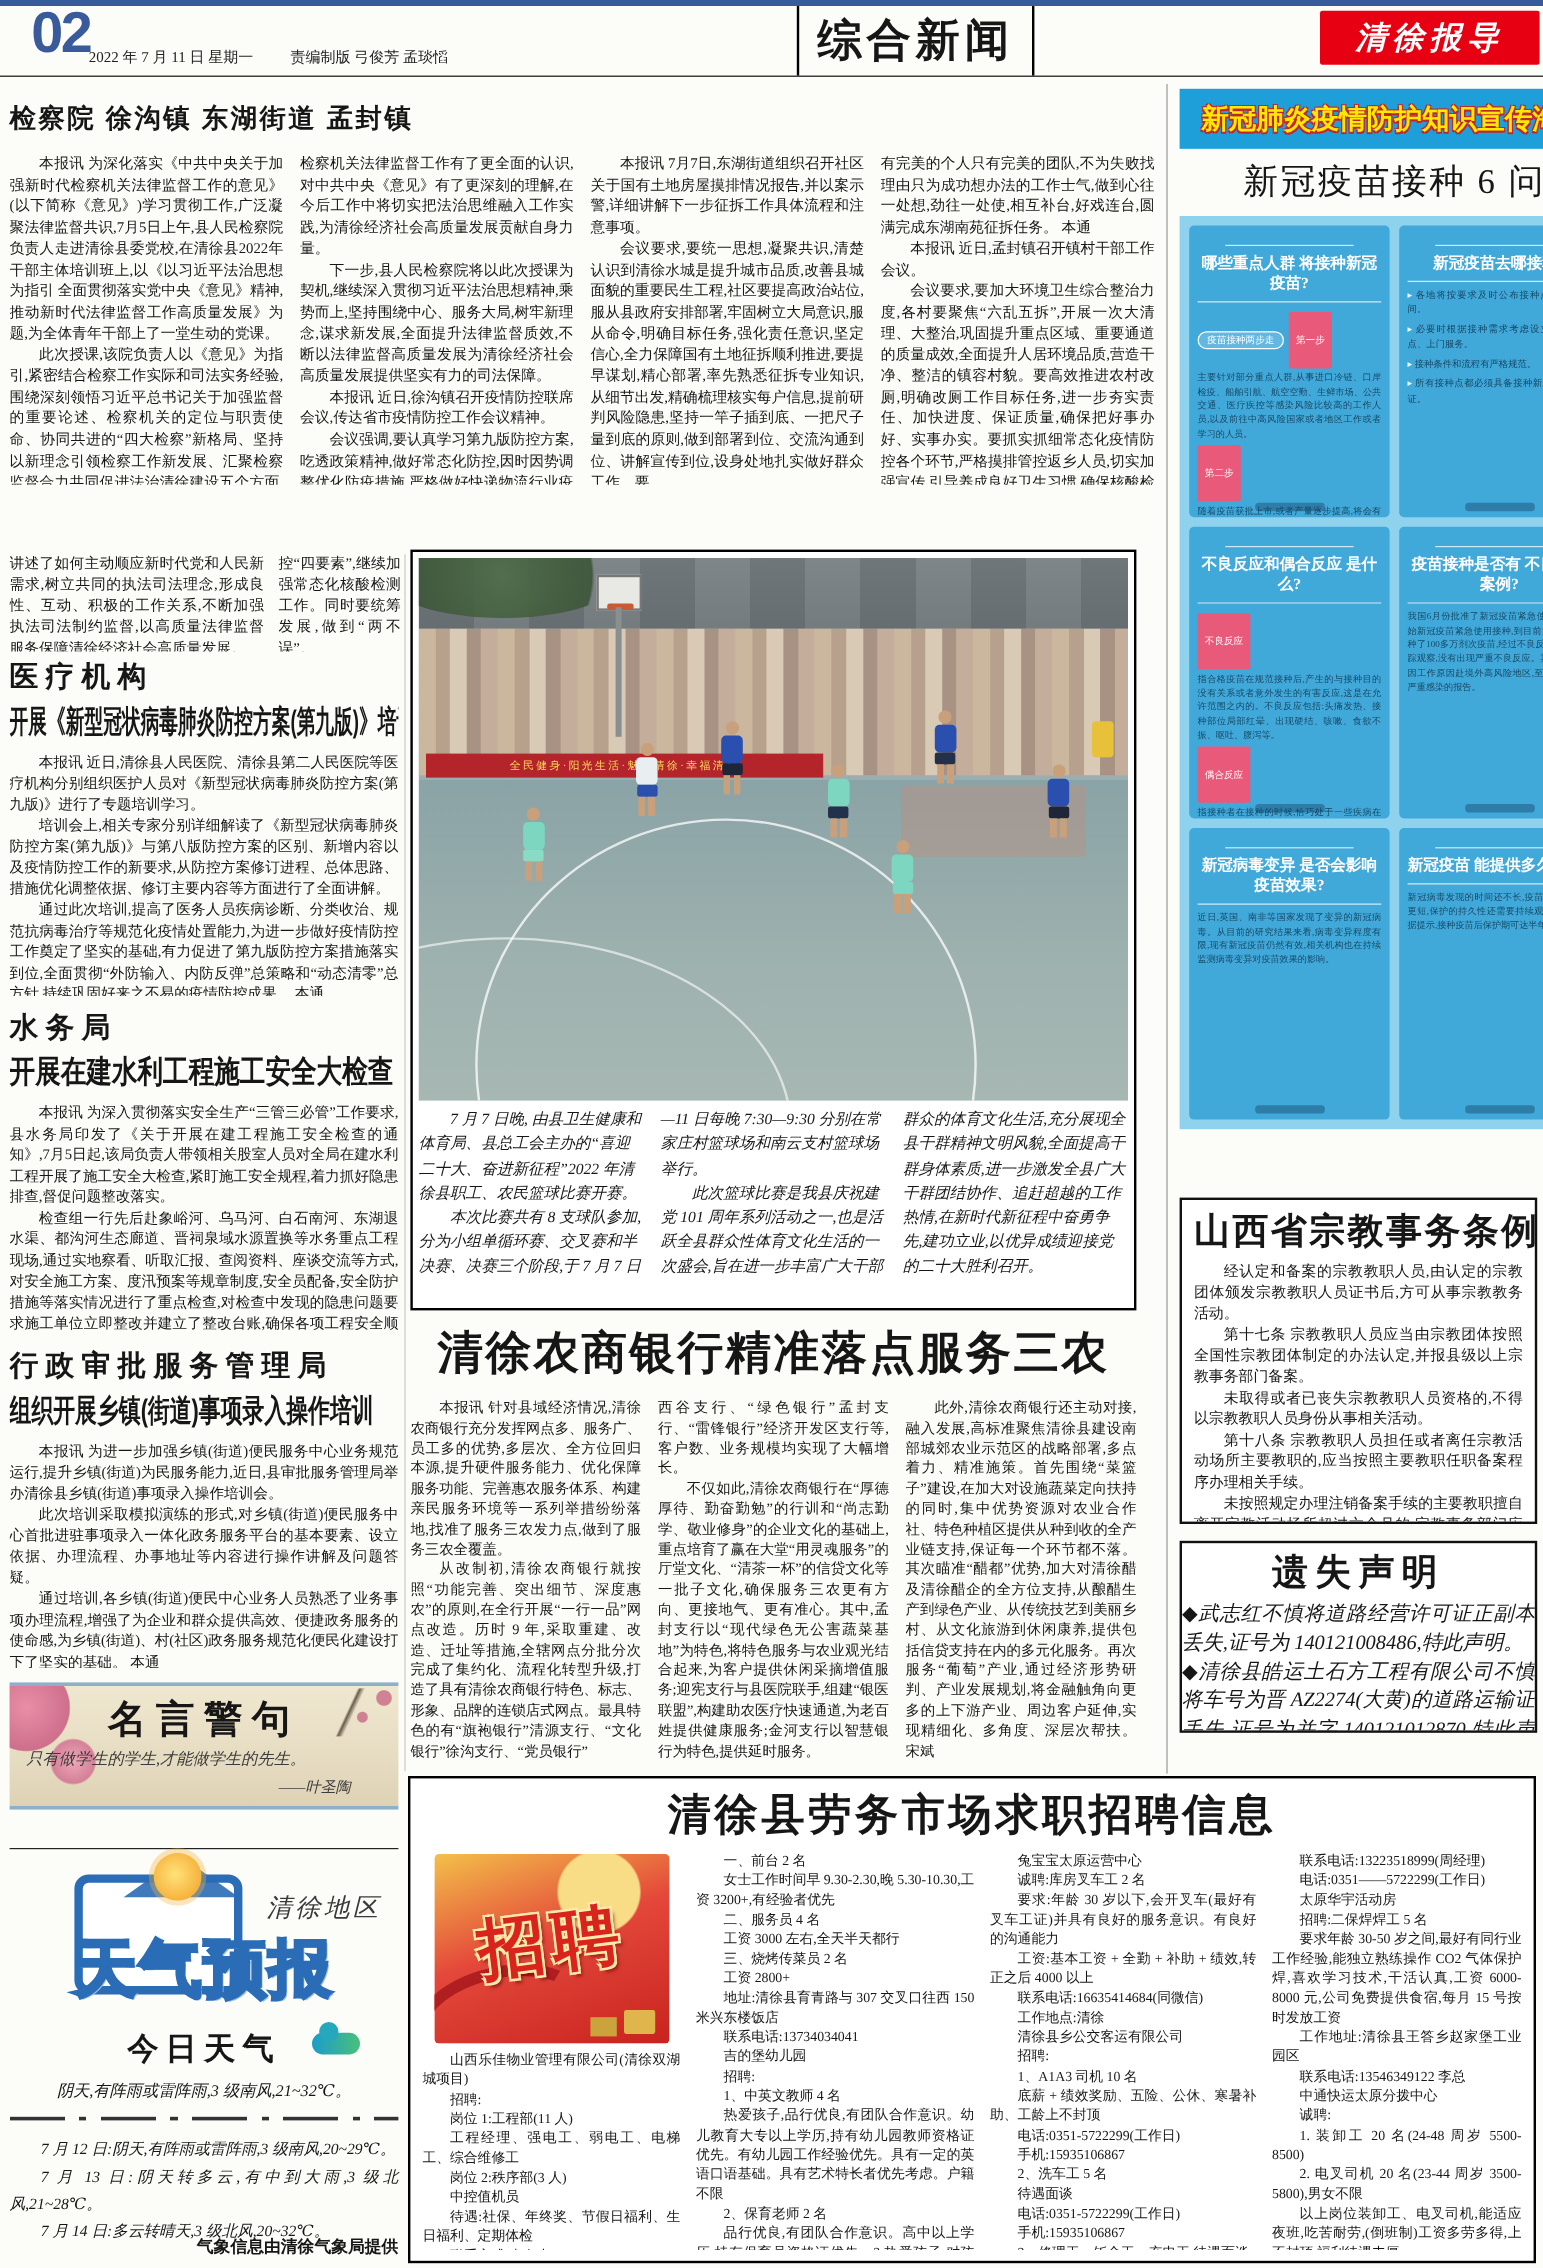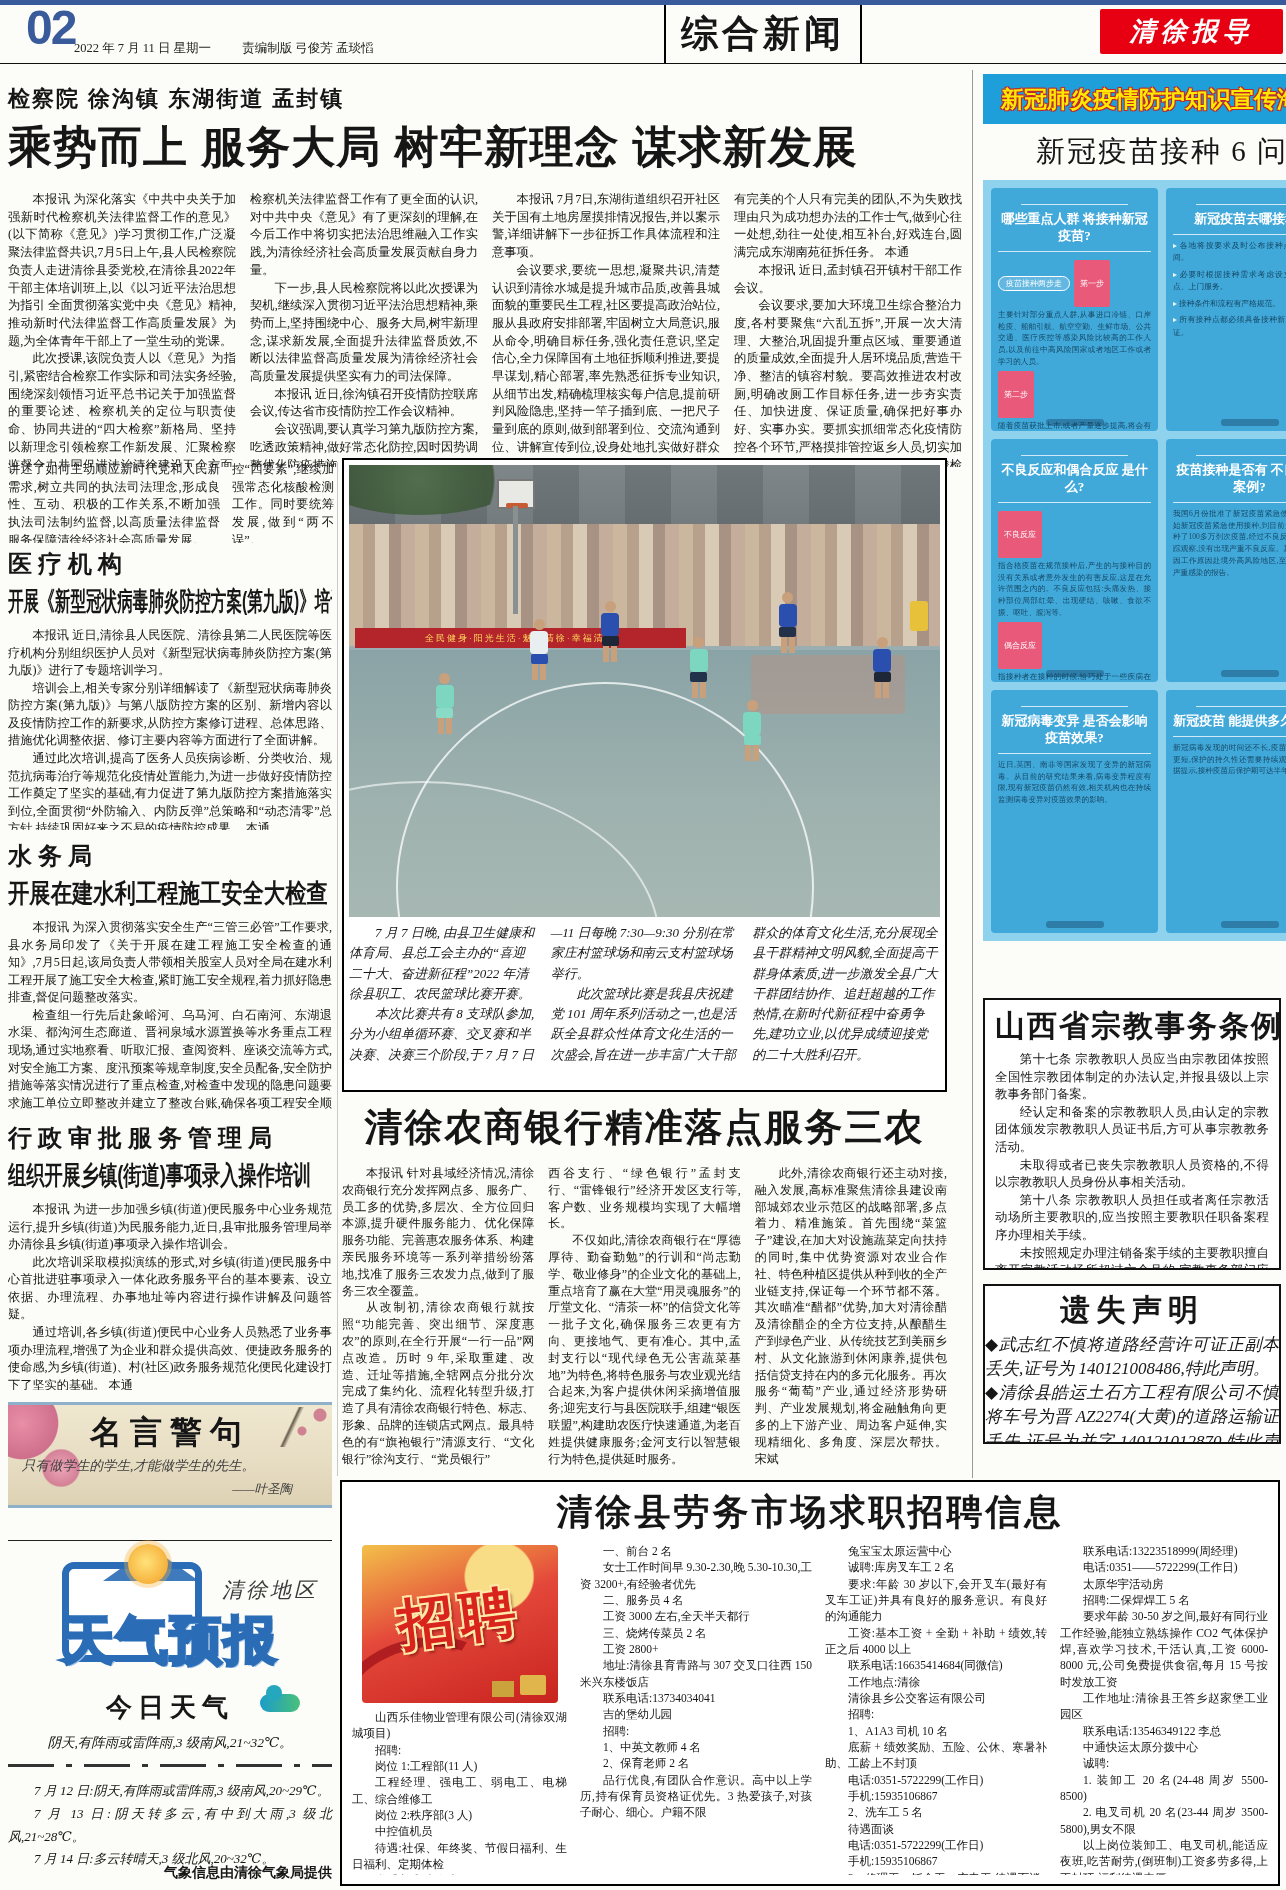--- a/index.html
+++ b/index.html
@@ -192,21 +192,20 @@
   <div class="abs secbox">
     <span>综合新闻</span>
   </div>
   <div class="abs masthead">
     <span>清徐报导</span>
   </div>
   <div class="abs headrule"></div>
 
   <div class="abs lead">
     <div class="kicker hei">检察院 徐沟镇 东湖街道 孟封镇</div>
-    <div class="headline hei">乘势而上 服务大局 树牢新理念 谋求新发展</div>
     <div class="cols just">
       <div>
           <p>本报讯 为深化落实《中共中央关于加强新时代检察机关法律监督工作的意见》(以下简称《意见》)学习贯彻工作,广泛凝聚法律监督共识,7月5日上午,县人民检察院负责人走进清徐县委党校,在清徐县2022年干部主体培训班上,以《以习近平法治思想为指引 全面贯彻落实党中央《意见》精神,推动新时代法律监督工作高质量发展》为题,为全体青年干部上了一堂生动的党课。</p>
           <p>此次授课,该院负责人以《意见》为指引,紧密结合检察工作实际和司法实务经验,围绕深刻领悟习近平总书记关于加强监督的重要论述、检察机关的定位与职责使命、协同共进的“四大检察”新格局、坚持以新理念引领检察工作新发展、汇聚检察监督合力共同促进法治清徐建设五个方面,深入浅出、旁征博引,生动</p>
         </div>
       <div class="contfirst">
           <p>检察机关法律监督工作有了更全面的认识,对中共中央《意见》有了更深刻的理解,在今后工作中将切实把法治思维融入工作实践,为清徐经济社会高质量发展贡献自身力量。</p>
           <p>下一步,县人民检察院将以此次授课为契机,继续深入贯彻习近平法治思想精神,乘势而上,坚持围绕中心、服务大局,树牢新理念,谋求新发展,全面提升法律监督质效,不断以法律监督高质量发展为清徐经济社会高质量发展提供坚实有力的司法保障。</p>
           <p>本报讯 近日,徐沟镇召开疫情防控联席会议,传达省市疫情防控工作会议精神。</p>
           <p>会议强调,要认真学习第九版防控方案,吃透政策精神,做好常态化防控,因时因势调整优化防疫措施,严格做好快递物流行业疫情防控工作,落实公共场所防</p>
@@ -425,22 +424,22 @@
         <div class="ptext">新冠病毒发现的时间还不长,疫苗使用的时间更短,保护的持久性还需要持续观察。目前证据提示,接种疫苗后保护期可达半年以上。</div>
         <div class="pillus"></div>
         <div class="pmark"></div>
       </div>
     </div>
   </div>
 
   <div class="abs relbox clip">
     <div class="rtitle hei">山西省宗教事务条例</div>
     <div class="rbody2 just">
+        <p>经认定和备案的宗教教职人员,由认定的宗教团体颁发宗教教职人员证书后,方可从事宗教教务活动。</p>
         <p>第十七条 宗教教职人员应当由宗教团体按照全国性宗教团体制定的办法认定,并报县级以上宗教事务部门备案。</p>
-        <p>经认定和备案的宗教教职人员,由认定的宗教团体颁发宗教教职人员证书后,方可从事宗教教务活动。</p>
         <p>未取得或者已丧失宗教教职人员资格的,不得以宗教教职人员身份从事相关活动。</p>
         <p>第十八条 宗教教职人员担任或者离任宗教活动场所主要教职的,应当按照主要教职任职备案程序办理相关手续。</p>
         <p>未按照规定办理注销备案手续的主要教职擅自离开宗教活动场所超过六个月的,宗教事务部门应当指导宗教活动场所及时调整主要教职并办理相关变更手续。</p>
       </div>
 
   </div>
 
   <div class="abs lostbox clip">
     <div class="ltitle hei">遗失声明</div>
     <div class="lbody just">
@@ -475,20 +474,21 @@
           <p>女士工作时间早 9.30-2.30,晚 5.30-10.30,工资 3200+,有经验者优先</p>
           <p>二、服务员 4 名</p>
           <p>工资 3000 左右,全天半天都行</p>
           <p>三、烧烤传菜员 2 名</p>
           <p>工资 2800+</p>
           <p>地址:清徐县育青路与 307 交叉口往西 150 米兴东楼饭店</p>
           <p>联系电话:13734034041</p>
           <p>吉的堡幼儿园</p>
           <p>招聘:</p>
           <p>1、中英文教师 4 名</p>
+          <p>热爱孩子,品行优良,有团队合作意识。幼儿教育大专以上学历,持有幼儿园教师资格证优先。有幼儿园工作经验优先。具有一定的英语口语基础。具有艺术特长者优先考虑。户籍不限</p>
           <p>2、保育老师 2 名</p>
           <p>品行优良,有团队合作意识。高中以上学历,持有保育员资格证优先。3 热爱孩子,对孩子耐心、细心。户籍不限</p>
         </div>
       <div class="jc3">
           <p>兔宝宝太原运营中心</p>
           <p>诚聘:库房叉车工 2 名</p>
           <p>要求:年龄 30 岁以下,会开叉车(最好有叉车工证)并具有良好的服务意识。有良好的沟通能力</p>
           <p>工资:基本工资 + 全勤 + 补助 + 绩效,转正之后 4000 以上</p>
           <p>联系电话:16635414684(同微信)</p>
           <p>工作地点:清徐</p>

